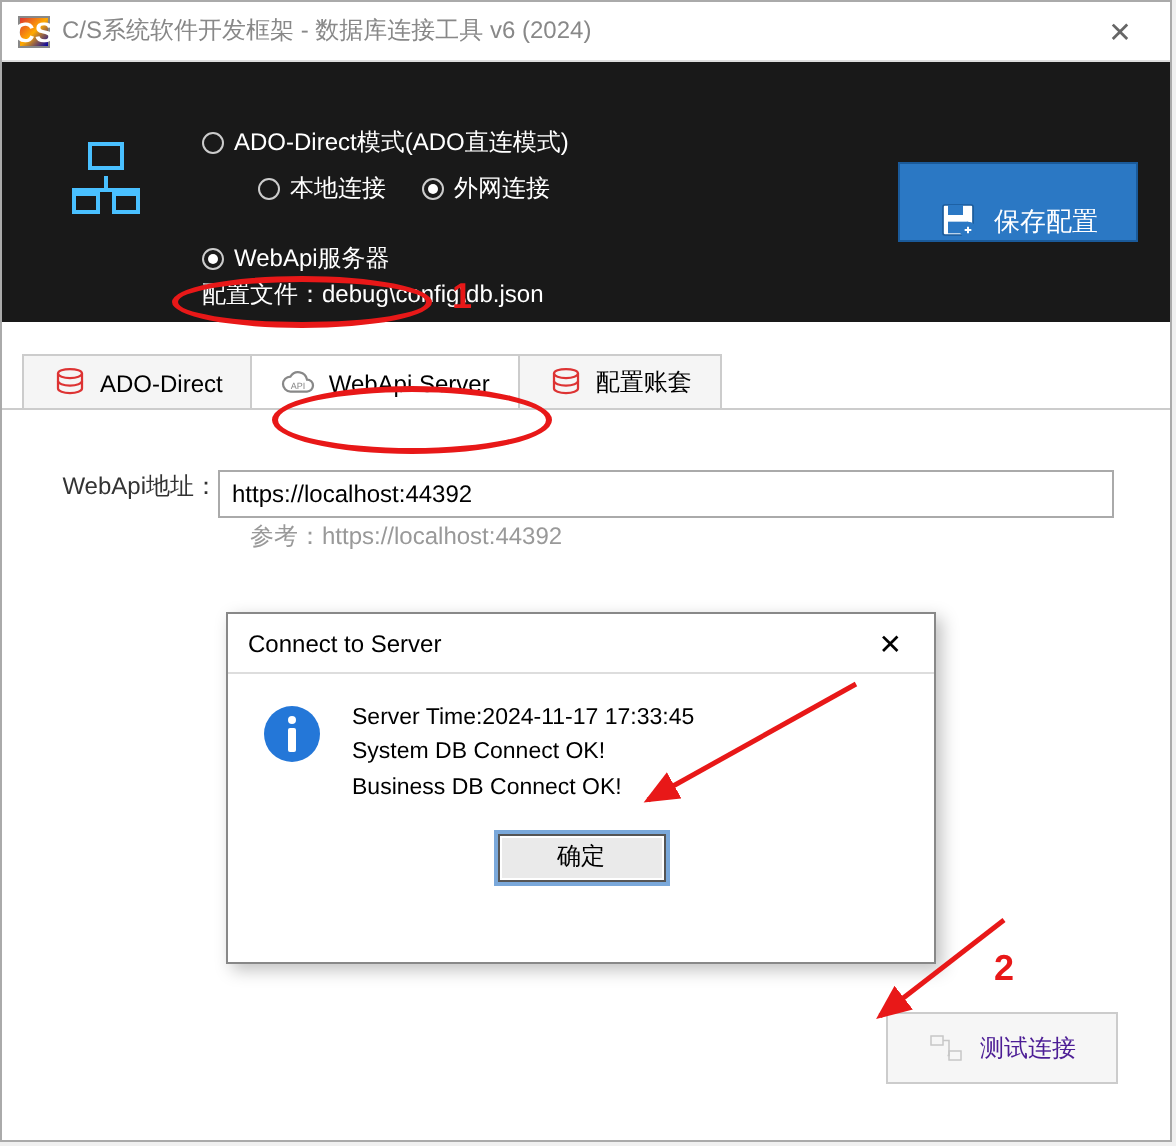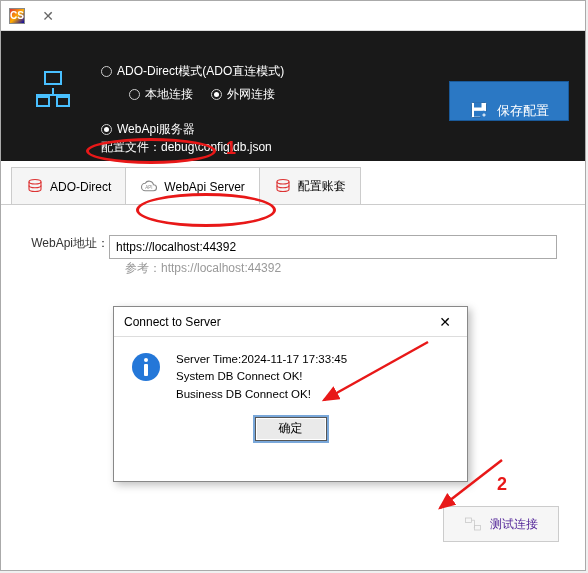--- a/index.html
+++ b/index.html
@@ -1,20 +1,20 @@
 <!DOCTYPE html>
 <html><head>
 <meta charset="utf-8">
 <style>
 * { box-sizing: border-box; margin: 0; padding: 0; font-family: "Microsoft YaHei", Arial, sans-serif; }
 body { background: #f0f0f0; width: 588px; height: 573px; overflow: hidden; position: relative; }
 
 .window { width: 586px; height: 571px; background: #fff; border: 1px solid #aaa; position: relative; }
 .titlebar { height: 30px; background: #fff; border-bottom: 1px solid #ddd; display: flex; align-items: center; padding: 0 8px; }
-.app-icon { width: 16px; height: 16px; background: linear-gradient(135deg,#d33,#fa0,#00a); border:1px solid #888; margin-right: 6px; font-size:10px; font-weight:bold; display:flex; align-items:center; justify-content:center; color:#fff; }
+.app-icon { width: 16px; height: 16px; background: linear-gradient(135deg,#d33,#fa0,#00a); border:1px solid #888; margin-right: 6px; font-size:14px; font-weight:bold; display:flex; align-items:center; justify-content:center; color:#fff; }
 .titlebar-title { flex:1; font-size: 12px; color: #888; }
 .close-btn { width: 34px; height: 22px; display:flex; align-items:center; justify-content:center; color:#666; font-size:14px; cursor:pointer; }
 
 .top-dark { background: #191919; height: 130px; padding: 8px 12px 10px 12px; color: #fff; position: relative; }
 .green-tag { background: #0a0; color:#fff; font-size:11px; padding:2px 5px; display:inline-block; }
 
 .topo-icon { position:absolute; left: 35px; top: 40px; }
 .topo-icon .srv { width: 18px; height: 14px; border: 2px solid #49c0ff; margin: 0 auto 3px; }
 .topo-icon .row { display:flex; gap:6px; justify-content:center; }
 .topo-icon .cli { width: 14px; height: 11px; border: 2px solid #49c0ff; }
@@ -25,54 +25,55 @@
 .radio-line { margin-bottom: 6px; display:flex; gap: 18px; align-items:center; }
 .radio-opt { display:inline-flex; align-items:center; gap:5px; }
 .radio-dot { width:11px; height:11px; border-radius:50%; border:1px solid #ccc; display:inline-flex; align-items:center; justify-content:center; background:#1a1a1a; }
 .radio-dot.sel::after { content:""; width:5px; height:5px; background:#fff; border-radius:50%; }
 .config-line { position:absolute; left:100px; top:108px; font-size:12px; color:#ffffff; }
 
 .save-btn { position:absolute; right:16px; top:50px; width:120px; height:40px; background:#2b78c4; border:1px solid #1a5a9a; color:#fff; display:flex; align-items:flex-end; justify-content:center; gap:8px; font-size:13px; cursor:pointer; }
 .save-ico { width:20px; height:20px; }
 
 .tabs { display:flex; height:40px; margin-top:4px; align-items:flex-end; }
-.tab { display:flex; align-items:center; gap:6px; padding: 8px 14px; font-size:12px; border:1px solid #ccc; border-bottom:none; margin-left:-1px; cursor:pointer; height:38px; background:#fff; }
+.tab { display:flex; align-items:center; gap:6px; padding: 8px 14px; font-size:12px; border:1px solid #ccc; border-bottom:none; margin-left:-1px; cursor:pointer; height:28px; background:#fff; }
 .tab:first-child { margin-left:10px; }
 .tab.inactive { background:#f5f5f5; }
 .tab .db-ico { width:18px; height:18px; }
 .tab-area { border-top:1px solid #ccc; margin-top:-1px; padding: 30px 28px 20px 28px; height: 360px; position:relative; background:#fff; }
 .form-row { display:flex; gap: 0; font-size:12px; margin-bottom:1px; }
 .form-row label { width:80px; text-align:right; color:#333; }
 .form-row input { flex:1; border:1px solid #aaa; padding:4px 6px; font-size:12px; height:24px; }
 .hint { color:#999; font-size:12px; margin-left: 96px; }
 
 .test-btn { position:absolute; right:26px; bottom:22px; width:116px; height:36px; border:1px solid #ccc; background:#f6f6f6; display:flex; align-items:center; justify-content:center; gap:8px; font-size:12px; color:#4c1d95; cursor:pointer; }
 .test-ico { width:18px; height:18px; opacity:.5; }
 
 .dialog { position:absolute; left:113px; top:306px; width:355px; height:176px; background:#fff; border:1px solid #888; box-shadow: 3px 3px 8px rgba(0,0,0,.25); }
 .dlg-title { height:30px; border-bottom:1px solid #ddd; display:flex; align-items:center; padding:0 10px; font-size:12px; }
 .dlg-title .spacer { flex:1; }
 .dlg-close { font-size:14px; padding:2px 6px; cursor:pointer; }
 .dlg-body { display:flex; padding:14px 16px 6px 16px; gap:14px; }
 .info-ico { width:32px; height:32px; flex-shrink:0; }
 .dlg-text { font-size:11.5px; line-height:1.5; white-space:pre-line; }
 .dlg-foot { display:flex; justify-content:center; padding:8px 0 12px; }
-.ok-btn { width:72px; height:24px; border:1px solid #555; background:#eaeaea; font-size:12px; cursor:pointer; box-shadow: 0 0 0 1px #fff inset, 0 0 0 2px #7aa8da; }
+.ok-btn { width:84px; height:24px; border:1px solid #555; background:#eaeaea; font-size:12px; cursor:pointer; box-shadow: 0 0 0 1px #fff inset, 0 0 0 2px #7aa8da; }
 
 
 .anno { position:absolute; pointer-events:none; }
 .red-ellipse { border:3px solid #e81818; border-radius:50%; }
 .red-num { color:#e81818; font-size:18px; font-weight:bold; }
 </style>
 </head>
 <body>
 
 <div class="window">
   <div class="titlebar">
     <div class="app-icon">CS</div>
+    <div class="titlebar-title">C/S系统软件开发框架 - 数据库连接工具 v6 (2024)</div>
     <div class="close-btn">✕</div>
   </div>
 
   <div class="top-dark">
 
     <div class="topo-icon">
       <div class="srv"></div>
         <div class="line"></div>
         <div class="hline"></div>
       <div class="row">

